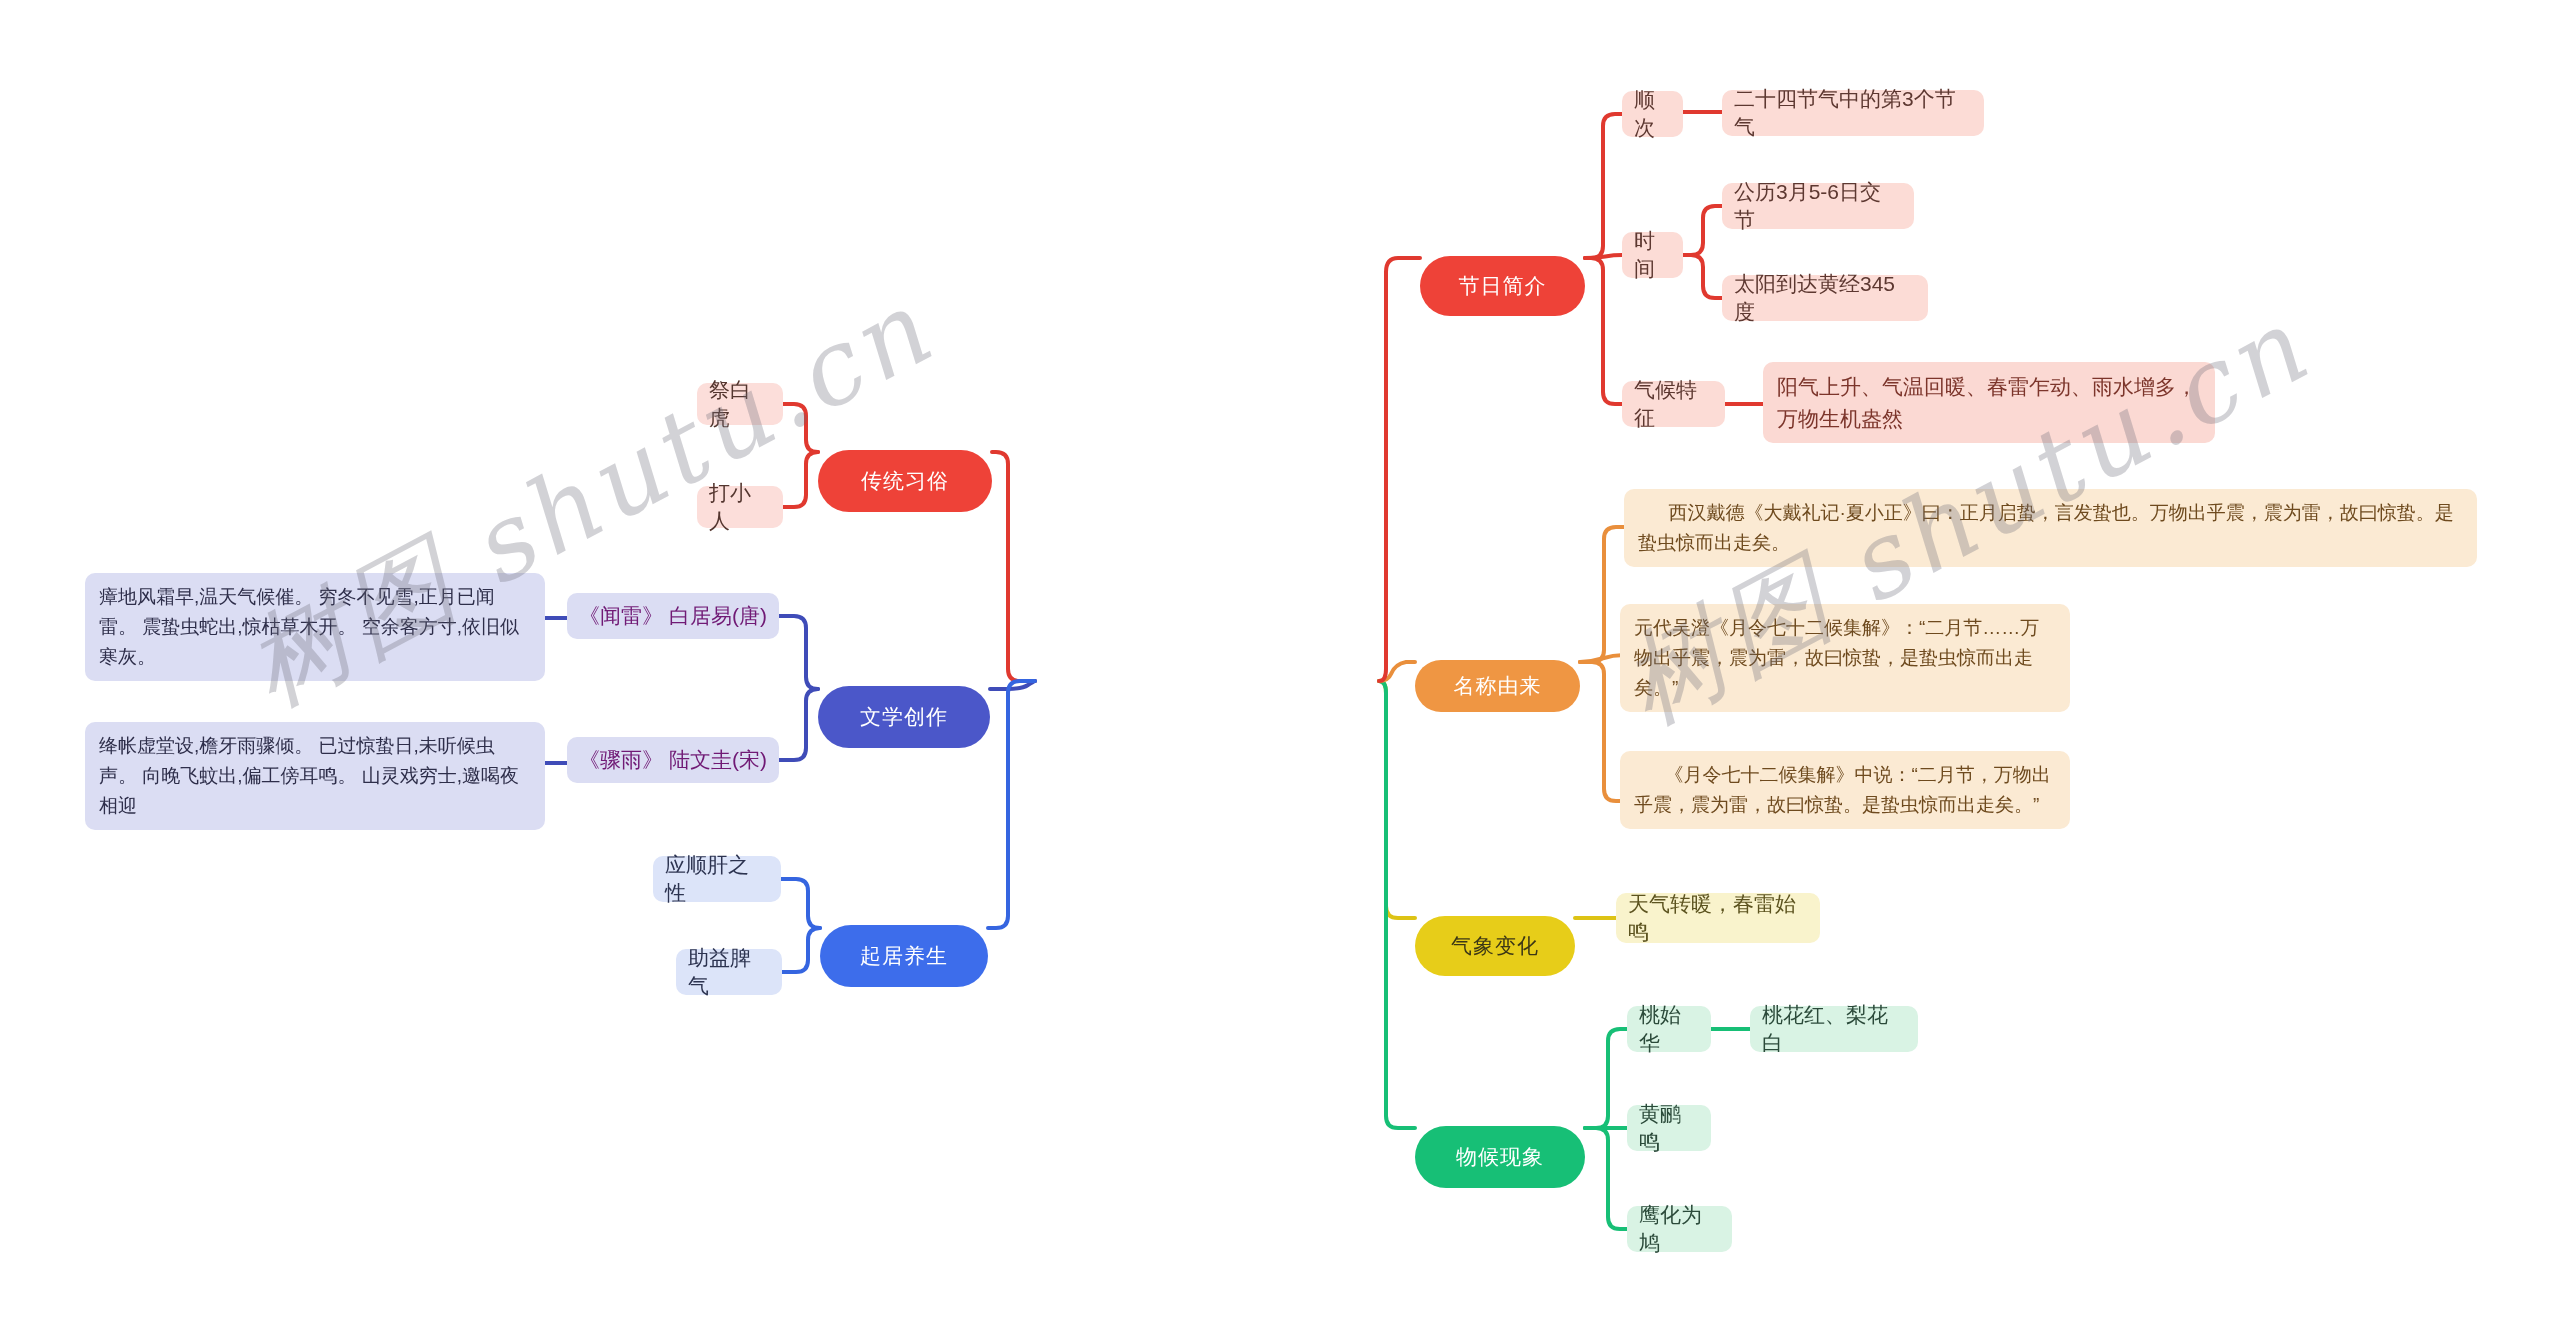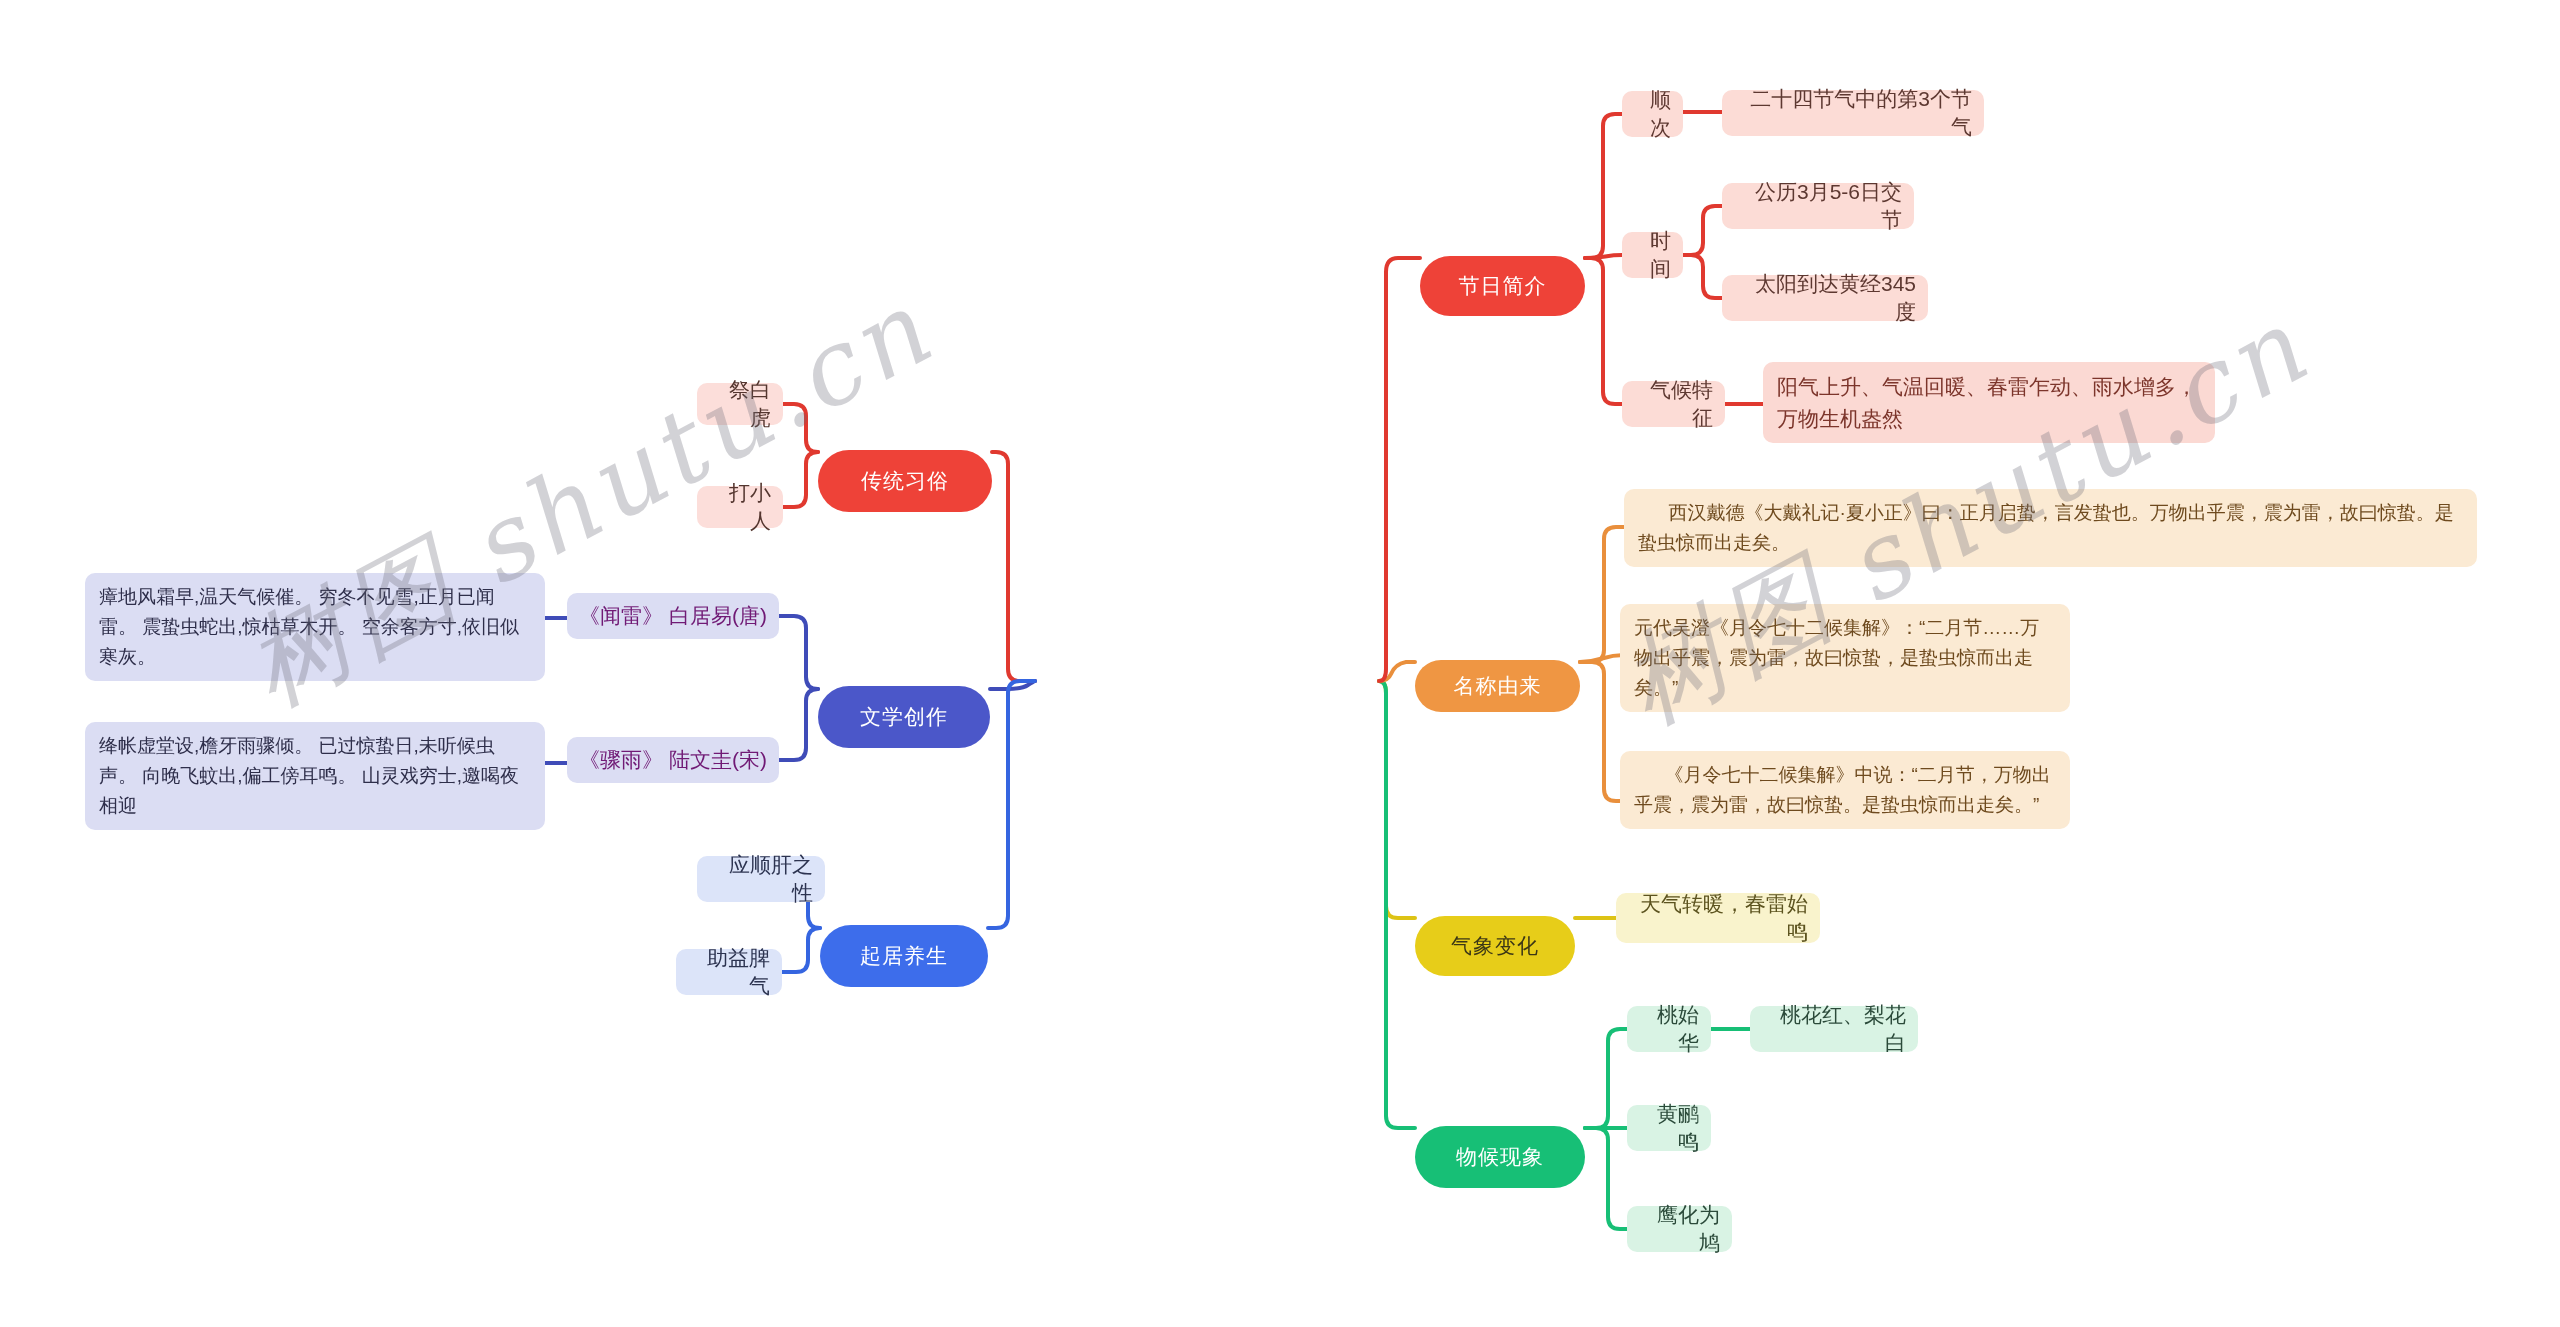--- a/index.html
+++ b/index.html
@@ -9,21 +9,21 @@
   svg.wires path{fill:none;stroke-linecap:round;stroke-linejoin:round;}
   .node{position:absolute;z-index:3;display:flex;align-items:center;justify-content:center;box-sizing:border-box;}
   .pill{border-radius:34px;color:#ffffff;font-size:21px;letter-spacing:1px;margin-top:28px;}
   .pill.red{background:#ee4238;}
   .pill.indigo{background:#4b57c9;}
   .pill.blue{background:#3d6deb;}
   .pill.orange{background:#ef9643;}
   .pill.yellow{background:#e7cd19;color:#3c3716;}
   .pill.green{background:#17bf76;}
   .central{background:#1b1b33;border-radius:40px;color:#ffffff;font-size:34px;letter-spacing:1px;}
-  .leaf{border-radius:10px;font-size:21px;text-align:right;padding:4px 12px;}
+  .leaf{border-radius:10px;font-size:21px;text-align:left;padding:4px 12px;}
   .leaf.pink{background:#fcdcd6;color:#5d3831;}
   .leaf.lav{background:#dbddf3;color:#701a75;}
   .leaf.bluelav{background:#dce4f9;color:#2c3350;}
   .leaf.lyellow{background:#f9f3cc;color:#5c531f;}
   .leaf.mint{background:#d9f3e4;color:#2b4a3a;}
   .block{position:absolute;z-index:3;box-sizing:border-box;border-radius:10px;font-size:19px;line-height:1.58;text-align:left;padding:9px 14px;}
   .block.lav{background:#dbddf3;color:#2e2e4a;}
   .block.pink{background:#fbd9d3;color:#7c352b;font-size:21px;line-height:1.5;}
   .block.peach{background:#fbead3;color:#6e4a1e;}
   .indent{text-indent:1.6em;}
@@ -81,21 +81,21 @@
   <div class="node leaf pink" style="left:697px;top:383px;width:86px;height:42px;background:#fcdeda;color:#54362f;">祭白虎</div>
   <div class="node leaf pink" style="left:697px;top:486px;width:86px;height:42px;background:#fcdeda;color:#54362f;">打小人</div>
 
   <div class="node pill indigo" style="left:818px;top:658px;width:172px;height:62px;">文学创作</div>
   <div class="node leaf lav" style="left:567px;top:593px;width:212px;height:46px;">《闻雷》 白居易(唐)</div>
   <div class="block lav" style="left:85px;top:573px;width:460px;">瘴地风霜早,温天气候催。 穷冬不见雪,正月已闻雷。 震蛰虫蛇出,惊枯草木开。 空余客方寸,依旧似寒灰。</div>
   <div class="node leaf lav" style="left:567px;top:737px;width:212px;height:46px;">《骤雨》 陆文圭(宋)</div>
   <div class="block lav" style="left:85px;top:722px;width:460px;">绛帐虚堂设,檐牙雨骤倾。 已过惊蛰日,未听候虫声。 向晚飞蚊出,偏工傍耳鸣。 山灵戏穷士,邀喝夜相迎</div>
 
   <div class="node pill blue" style="left:820px;top:897px;width:168px;height:62px;">起居养生</div>
-  <div class="node leaf bluelav" style="left:653px;top:856px;width:128px;height:46px;margin-left:44px;">应顺肝之性</div>
+  <div class="node leaf bluelav" style="left:653px;top:856px;width:128px;height:46px;">应顺肝之性</div>
   <div class="node leaf bluelav" style="left:676px;top:949px;width:106px;height:46px;">助益脾气</div>
 
   <div class="node pill red" style="left:1420px;top:228px;width:165px;height:60px;">节日简介</div>
   <div class="node leaf pink" style="left:1622px;top:91px;width:61px;height:46px;">顺次</div>
   <div class="node leaf pink" style="left:1722px;top:90px;width:262px;height:46px;">二十四节气中的第3个节气</div>
   <div class="node leaf pink" style="left:1622px;top:232px;width:61px;height:46px;">时间</div>
   <div class="node leaf pink" style="left:1722px;top:183px;width:192px;height:46px;">公历3月5-6日交节</div>
   <div class="node leaf pink" style="left:1722px;top:275px;width:206px;height:46px;">太阳到达黄经345度</div>
   <div class="node leaf pink" style="left:1622px;top:381px;width:103px;height:46px;">气候特征</div>
   <div class="block pink" style="left:1763px;top:362px;width:452px;">阳气上升、气温回暖、春雷乍动、雨水增多，万物生机盎然</div>

